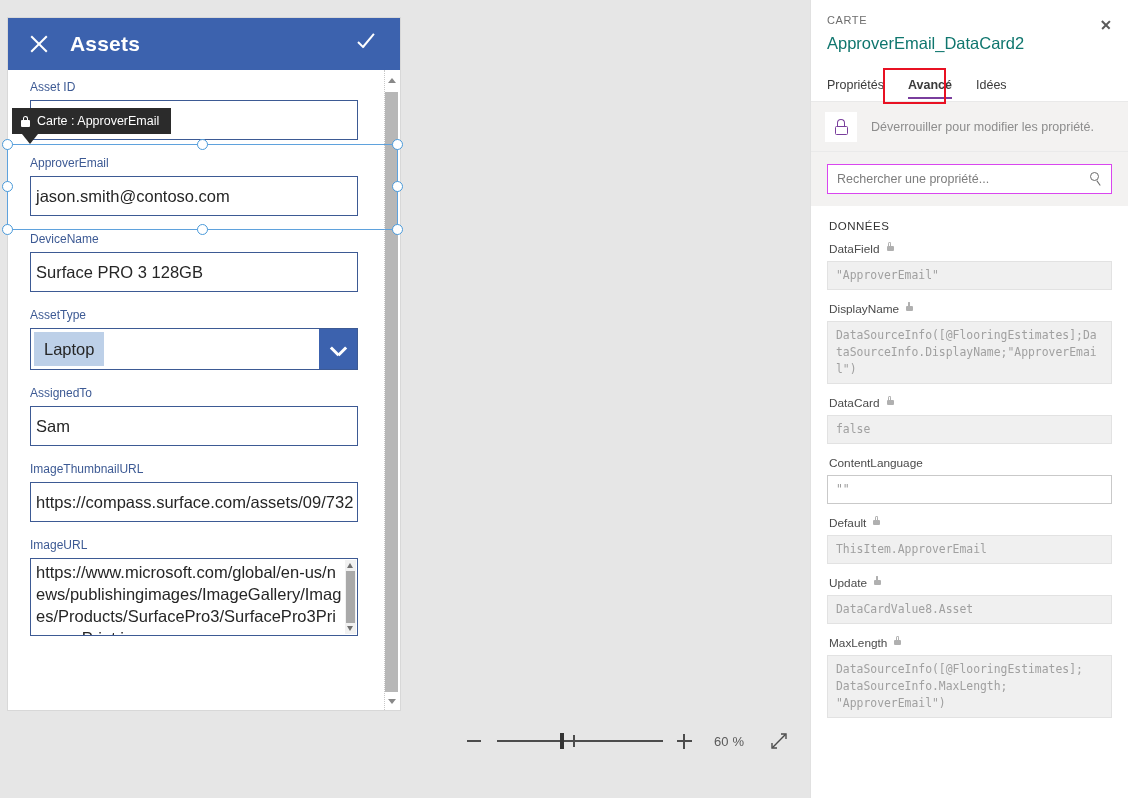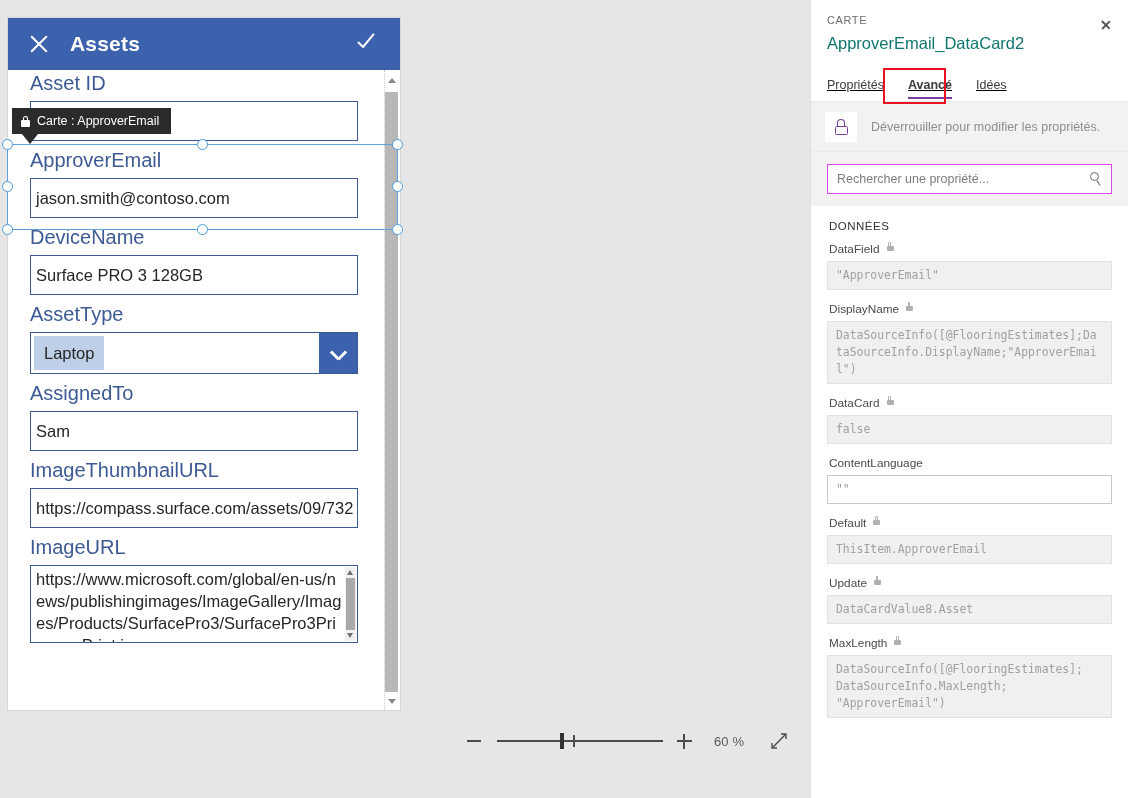--- a/index.html
+++ b/index.html
@@ -52,21 +52,21 @@
   }
 
   
   #form-body {
     position: absolute; left: 0; top: 52px; width: 392px; height: 640px;
     overflow: hidden; background: #fff;
   }
   #form-inner { position: relative; width: 372px; padding: 0; }
   .data-card { position: relative; padding: 0 22px; }
   .dc-label {
-    color: #3d5a94; font-size: 20px; padding: 2px 0 6px 0;
+    color: #3d5a94; font-size: 12px; padding: 10px 0 6px 0;
     white-space: nowrap;
   }
   .dc-input {
     border: 1px solid #3d5a94; height: 40px; background: #fff;
     display: flex; align-items: center; padding: 0 5px;
     font-size: 16.5px; color: #262626; white-space: nowrap; overflow: hidden;
   }
 
   
   .dc-dropdown {
@@ -224,21 +224,21 @@
   }
   #panel-chevron::before, #panel-chevron::after {
     content: ""; position: absolute; left: 2px; width: 11px; height: 1.6px;
     background: #5a5a5a;
   }
   #panel-chevron::before { top: 4px;  transform: rotate(45deg);  transform-origin: left center; }
   #panel-chevron::after  { top: 12px; transform: rotate(-45deg); transform-origin: left center; }
 
   #panel-tabs {
     display: flex; align-items: flex-end; gap: 0; padding: 0 16px;
-    height: 34px; border-bottom: 1px solid #e9e9e9; position: relative; text-decoration: underline;
+    height: 34px; border-bottom: 1px solid #e9e9e9; position: relative;
   }
   .p-tab {
     font-size: 12.5px; color: #3b3b3b; padding: 0 10px 9px 0; position: relative;
     margin-right: 14px;
   }
   .p-tab.active { font-weight: bold; }
   .p-tab.active::after {
     content: ""; position: absolute; left: 0; right: 10px; bottom: 2px;
     height: 2.5px; background: #7a3e9d;
   }
@@ -444,21 +444,21 @@
       <div class="p-tab">Idées</div>
     </div>
 
     <div id="lock-banner">
       <div class="lock-box">
         <span class="lock-glyph">
           <span class="ls"></span>
             <span class="lb"></span>
         </span>
       </div>
-      <div id="lock-text">Déverrouiller pour modifier les propriétés.</div>
+      <div id="lock-text">Déverrouiller pour modifier les propriété.</div>
     </div>
 
     <div id="search-wrap">
       <div id="search-box">
         <span class="ph">Rechercher une propriété...</span>
         <span id="search-icon">
           <span class="circ"></span>
             <span class="hand"></span>
         </span>
       </div>

